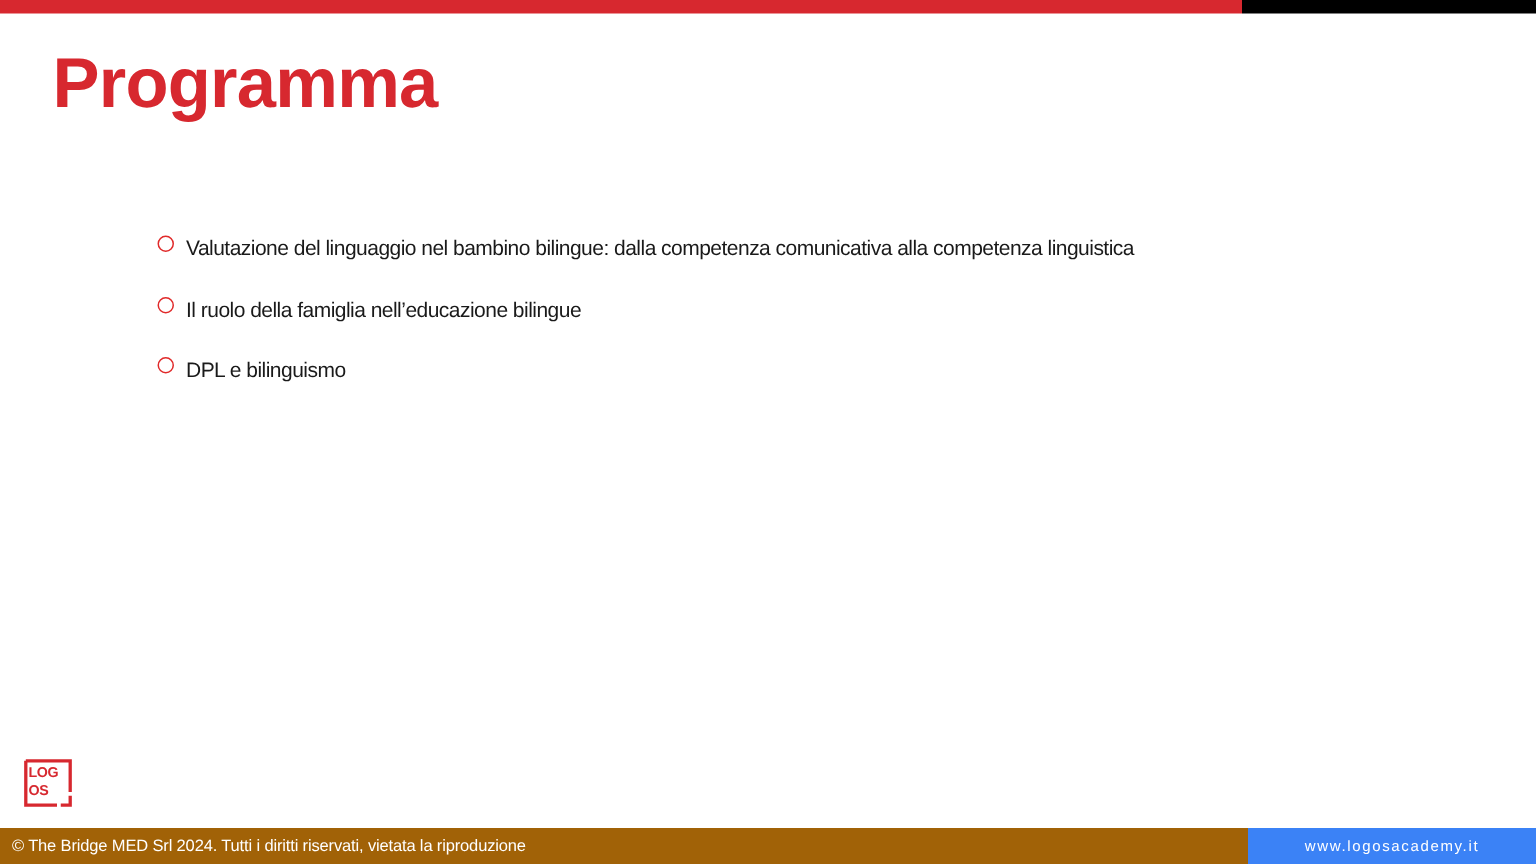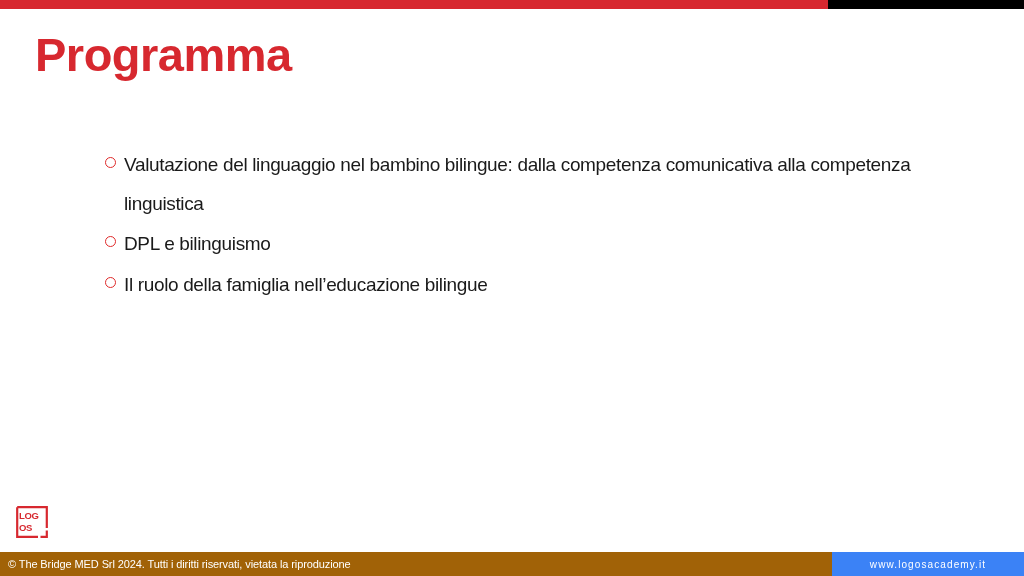--- a/index.html
+++ b/index.html
@@ -85,21 +85,21 @@
     width: 11px;
     height: 11px;
     margin-top: 11px;
     margin-right: 8px;
     border: 1.6px solid #e02a2a;
     border-radius: 50%;
     box-sizing: border-box;
   }
   .bullet-text {
     font-family: "Liberation Sans", sans-serif;
-    font-size: 19px;
+    font-size: 14px;
     line-height: 38.5px;
     color: #1a1a1a;
     letter-spacing: -0.35px;
   }
 
   
   .logo {
     position: absolute;
     left: 16px;
     top: 506px;
@@ -180,25 +180,25 @@
     <h1 class="slide-title">Programma</h1>
   </div>
 
   <ul class="bullet-list">
     <li class="bullet-item">
       <span class="bullet-marker"></span>
       <span class="bullet-text">Valutazione del linguaggio nel bambino bilingue: dalla competenza comunicativa alla competenza linguistica</span>
     </li>
     <li class="bullet-item">
       <span class="bullet-marker"></span>
-      <span class="bullet-text">DPL e bilinguismo</span>
+      <span class="bullet-text">Il ruolo della famiglia nell’educazione bilingue</span>
     </li>
     <li class="bullet-item">
       <span class="bullet-marker"></span>
-      <span class="bullet-text">Il ruolo della famiglia nell’educazione bilingue</span>
+      <span class="bullet-text">DPL e bilinguismo</span>
     </li>
   </ul>
 
   <div class="logo">
     <svg class="logo-frame" viewBox="0 0 32 32">
       <path d="M1.2 1.2 H30.8 V22 M30.8 24.5 V30.8 H24.5 M22 30.8 H1.2 V1.2" fill="none" stroke="#d7282f" stroke-width="2.2"></path>
     </svg>
     <div class="logo-text">
       <span>LOG</span>
       <span class="logo-line2">OS</span>

